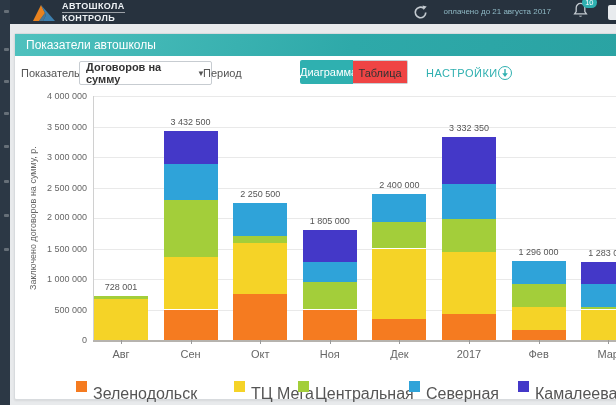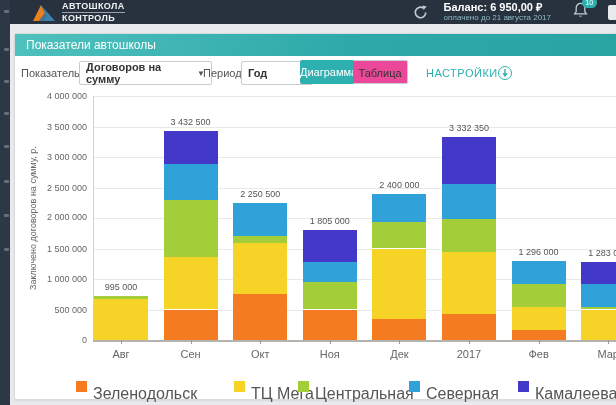--- a/index.html
+++ b/index.html
@@ -33,21 +33,21 @@
                background:linear-gradient(110deg,#4fc1be 0%,#2ea9a9 55%,#2aa3a3 100%);}
   
   .toolbar{position:relative;height:34px;font-size:11px;}
   .tb-label{position:absolute;top:0;height:34px;line-height:34px;color:#555;}
   .tb-select{position:absolute;top:5px;height:22px;border:1px solid #c7ccd1;border-radius:2px;
              background:#fff;display:flex;align-items:center;justify-content:space-between;
              padding:0 6px;color:#333;font-weight:bold;cursor:pointer;}
   .tb-select .car{color:#555;font-size:8px;margin-left:6px;}
   .tb-btn{position:absolute;top:4px;height:24px;line-height:24px;text-align:center;cursor:pointer;box-sizing:border-box;}
   .btn-active{background:#2fb0b0;color:#fff;border-radius:2px 0 0 2px;}
-  .btn-plain{background:#ec4899;color:#333;border:1px solid #c9ced3;border-left:none;border-radius:0 2px 2px 0;}
+  .btn-plain{background:#ef4444;color:#333;border:1px solid #c9ced3;border-left:none;border-radius:0 2px 2px 0;}
   .tb-link{position:absolute;top:0;height:34px;line-height:34px;color:#2fb0b0;letter-spacing:.5px;cursor:pointer;}
   .dl-icon{position:absolute;top:10px;width:14px;height:14px;border:1.4px solid #2fb0b0;border-radius:50%;
            color:#2fb0b0;cursor:pointer;display:flex;align-items:center;justify-content:center;box-sizing:border-box;}
   .dl-icon svg{display:block;}
   
   .chart{position:absolute;left:0;top:57px;width:612px;height:306px;}
   .gridline{position:absolute;height:1px;background:#e9e9e9;}
   .yaxis{position:absolute;width:1px;background:#d0d0d0;}
   .xaxis{position:absolute;height:2px;background:#b6b3ae;}
   .ytick{position:absolute;font-size:9px;color:#666;text-align:right;}
@@ -86,21 +86,20 @@
       <span class="l1">АВТОШКОЛА</span><br>
       <span class="l2">КОНТРОЛЬ</span>
     </div>
   </div>
   <div class="header-right">
     <svg class="refresh" viewBox="0 0 16 16">
       <path d="M13.6 8a5.6 5.6 0 1 1-2.1-4.4" fill="none" stroke="#c3cad0" stroke-width="1.8"></path>
       <polygon points="10.2,0.6 14.6,1.6 11.2,5.4" fill="#c3cad0"></polygon>
     </svg>
     <div class="balance">
-      <div class="b1">Баланс: 6 950,00 ₽</div>
       <div class="b2">оплачено до 21 августа 2017</div>
     </div>
     <div class="bell-wrap">
       <svg width="15" height="16" viewBox="0 0 16 17">
         <path d="M8 1.5a4.6 4.6 0 0 1 4.6 4.6v4l1.7 2.6H1.7l1.7-2.6v-4A4.6 4.6 0 0 1 8 1.5z" fill="none" stroke="#c3cad0" stroke-width="1.4"></path>
         <path d="M6.3 14.6a1.8 1.8 0 0 0 3.4 0z" fill="#c3cad0"></path>
       </svg>
       <span class="badge">10</span>
     </div>
     <div class="avatar-cut"></div>
@@ -110,24 +109,20 @@
 <div class="panel">
   <div class="panel-title">Показатели автошколы</div>
 
   <div class="toolbar">
     <div class="tb-label" style="left:6px">Показатель</div>
     <div class="tb-select" style="left:64px;width:119px">
       <span>Договоров на сумму</span>
       <span class="car">▼</span>
     </div>
     <div class="tb-label" style="left:188px">Период</div>
-    <div class="tb-select" style="left:226px;width:58px">
-      <span>Год</span>
-      <span class="car">▼</span>
-    </div>
     <div class="tb-btn btn-active" style="left:285px;width:53px">Диаграмма</div>
     <div class="tb-btn btn-plain" style="left:338px;width:55px">Таблица</div>
     <div class="tb-link" style="left:411px">НАСТРОЙКИ</div>
     <div class="dl-icon" style="left:483px">
       <svg width="8" height="9" viewBox="0 0 8 9">
         <path d="M4 0v5" stroke="#2fb0b0" stroke-width="1.4" fill="none"></path>
         <polygon points="1.2,4.2 6.8,4.2 4,8" fill="#2fb0b0"></polygon>
       </svg>
     </div>
   </div>
@@ -148,21 +143,21 @@
       <div class="gridline" style="left: 78px; top: 66px; width: 534px;"></div>
       <div class="ytick" style="left: 0px; top: 61px; width: 72px;">3 000 000</div>
       <div class="gridline" style="left: 78px; top: 35.5px; width: 534px;"></div>
       <div class="ytick" style="left: 0px; top: 30.5px; width: 72px;">3 500 000</div>
       <div class="gridline" style="left: 78px; top: 5px; width: 534px;"></div>
       <div class="ytick" style="left: 0px; top: 0px; width: 72px;">4 000 000</div>
       <div class="yaxis" style="left: 78px; top: 5px; height: 244px;"></div>
       <div class="xaxis" style="left: 78px; top: 249px; width: 534px;"></div>
       <div class="seg" style="left: 79px; top: 208.13px; width: 54px; height: 40.87px; background: rgb(245, 211, 39);"></div>
       <div class="seg" style="left: 79px; top: 204.592px; width: 54px; height: 3.538px; background: rgb(163, 206, 58);"></div>
-      <div class="total" style="left: 61px; top: 190.592px; width: 90px;">995 000</div>
+      <div class="total" style="left: 61px; top: 190.592px; width: 90px;">728 001</div>
       <div class="xtick" style="left: 106px; top: 249px;"></div>
       <div class="xlab" style="left: 71px; top: 257px; width: 70px;">Авг</div>
       <div class="seg" style="left: 148.6px; top: 218.5px; width: 54px; height: 30.5px; background: rgb(245, 123, 32);"></div>
       <div class="seg" style="left: 148.6px; top: 166.04px; width: 54px; height: 52.46px; background: rgb(245, 211, 39);"></div>
       <div class="seg" style="left: 148.6px; top: 109.005px; width: 54px; height: 57.035px; background: rgb(163, 206, 58);"></div>
       <div class="seg" style="left: 148.6px; top: 72.71px; width: 54px; height: 36.295px; background: rgb(47, 163, 217);"></div>
       <div class="seg" style="left: 148.6px; top: 39.6175px; width: 54px; height: 33.0925px; background: rgb(68, 56, 200);"></div>
       <div class="total" style="left: 130.6px; top: 25.6175px; width: 90px;">3 432 500</div>
       <div class="xtick" style="left: 175.6px; top: 249px;"></div>
       <div class="xlab" style="left: 140.6px; top: 257px; width: 70px;">Сен</div>

